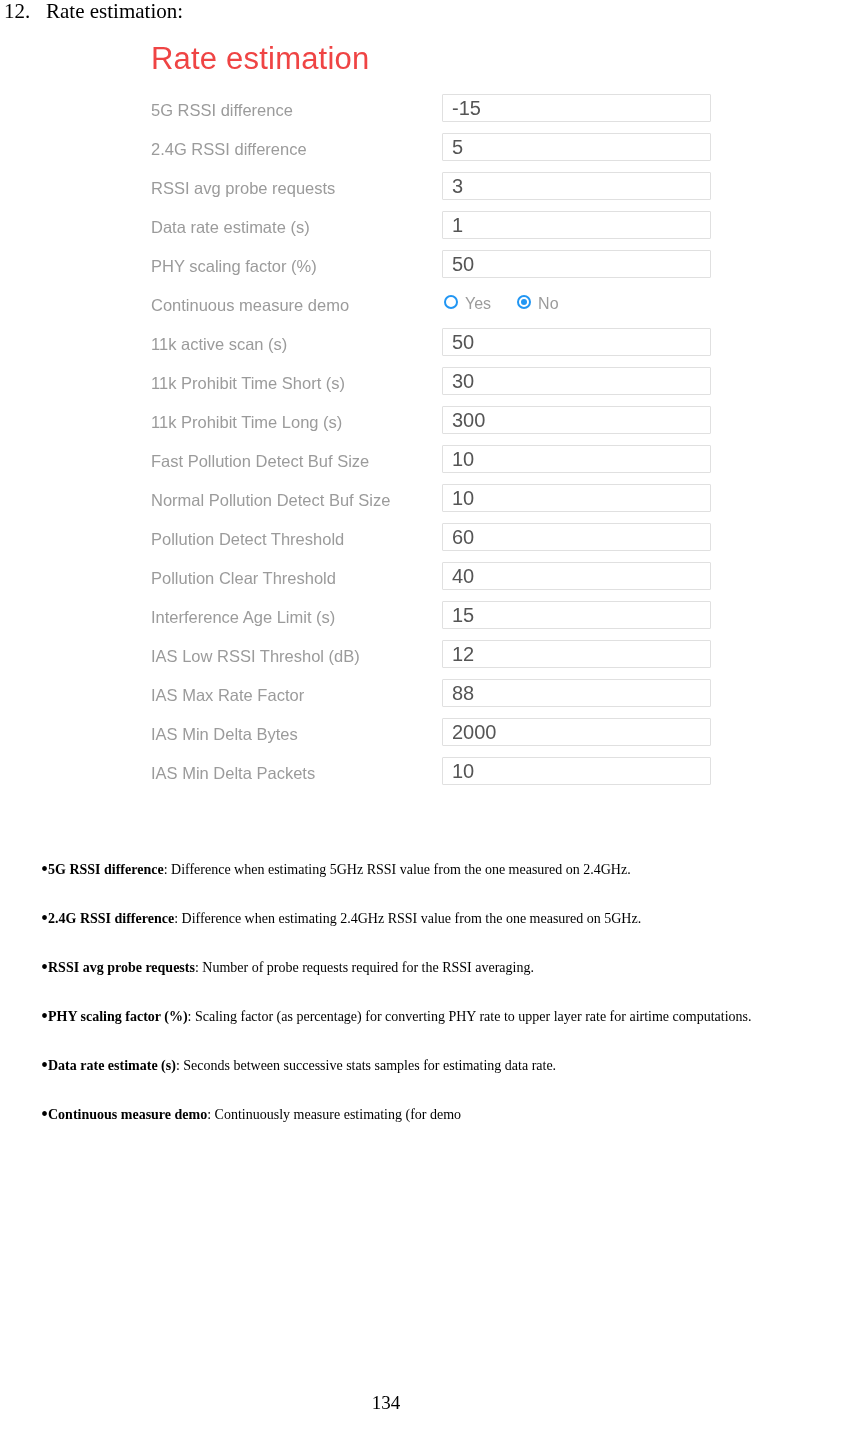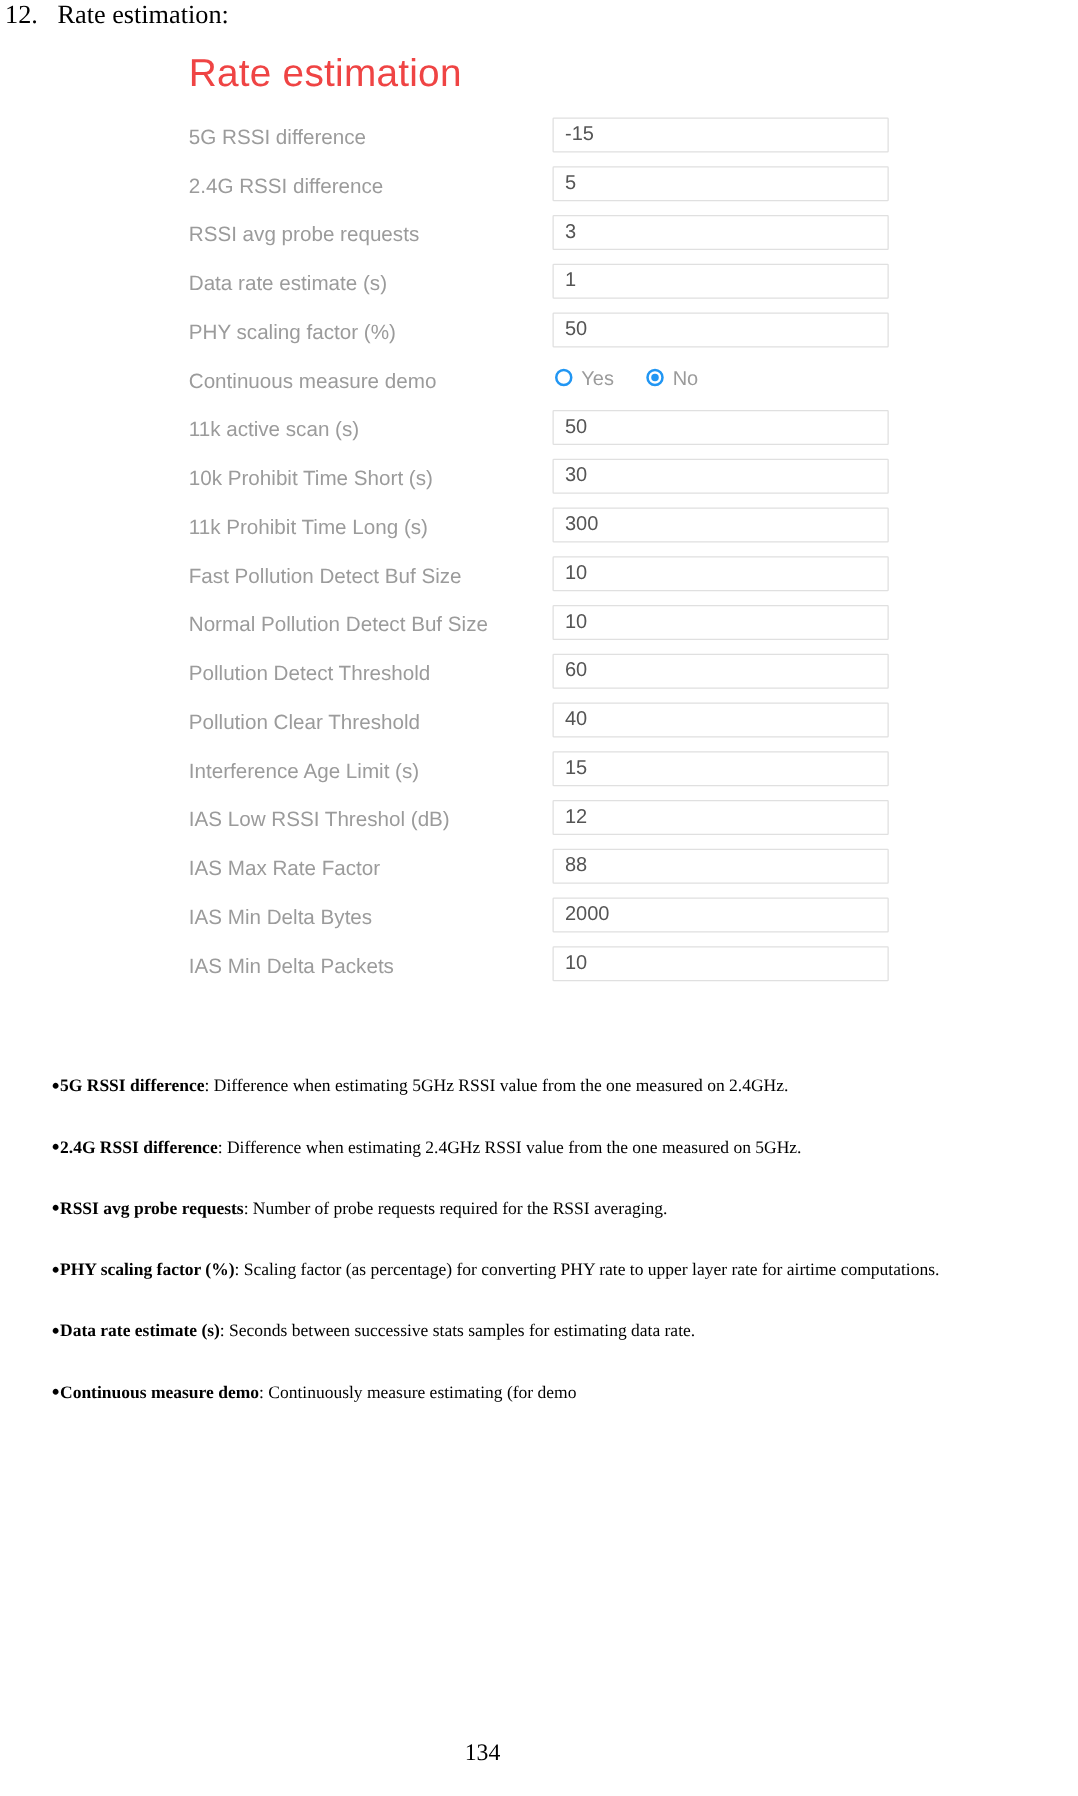--- a/index.html
+++ b/index.html
@@ -79,21 +79,21 @@
   }
   .finput {
     display: block;
     box-sizing: border-box;
     width: 269px;
     height: 28px;
     border: 1px solid #e0e0e0;
     background: #ffffff;
     border-radius: 1px;
     font-family: "Liberation Sans", sans-serif;
-    font-size: 16px;
+    font-size: 20px;
     color: #555555;
     padding: 0 0 0 9px;
     line-height: 26px;
     outline: none;
   }
   .radio-group {
     position: absolute;
     left: 444px;
     top: 3px;
     display: flex;
@@ -229,21 +229,21 @@
           </div>
         </div>
       </div>
       <div class="frow">
         <div class="flabel">11k active scan (s)</div>
         <div class="fctl">
           <input type="text" class="finput" value="50" style="">
         </div>
       </div>
       <div class="frow">
-        <div class="flabel">10k Prohibit Time Short (s)</div>
+        <div class="flabel">11k Prohibit Time Short (s)</div>
         <div class="fctl">
           <input type="text" class="finput" value="30" style="">
         </div>
       </div>
       <div class="frow">
         <div class="flabel">11k Prohibit Time Long (s)</div>
         <div class="fctl">
           <input type="text" class="finput" value="300" style="">
         </div>
       </div>

